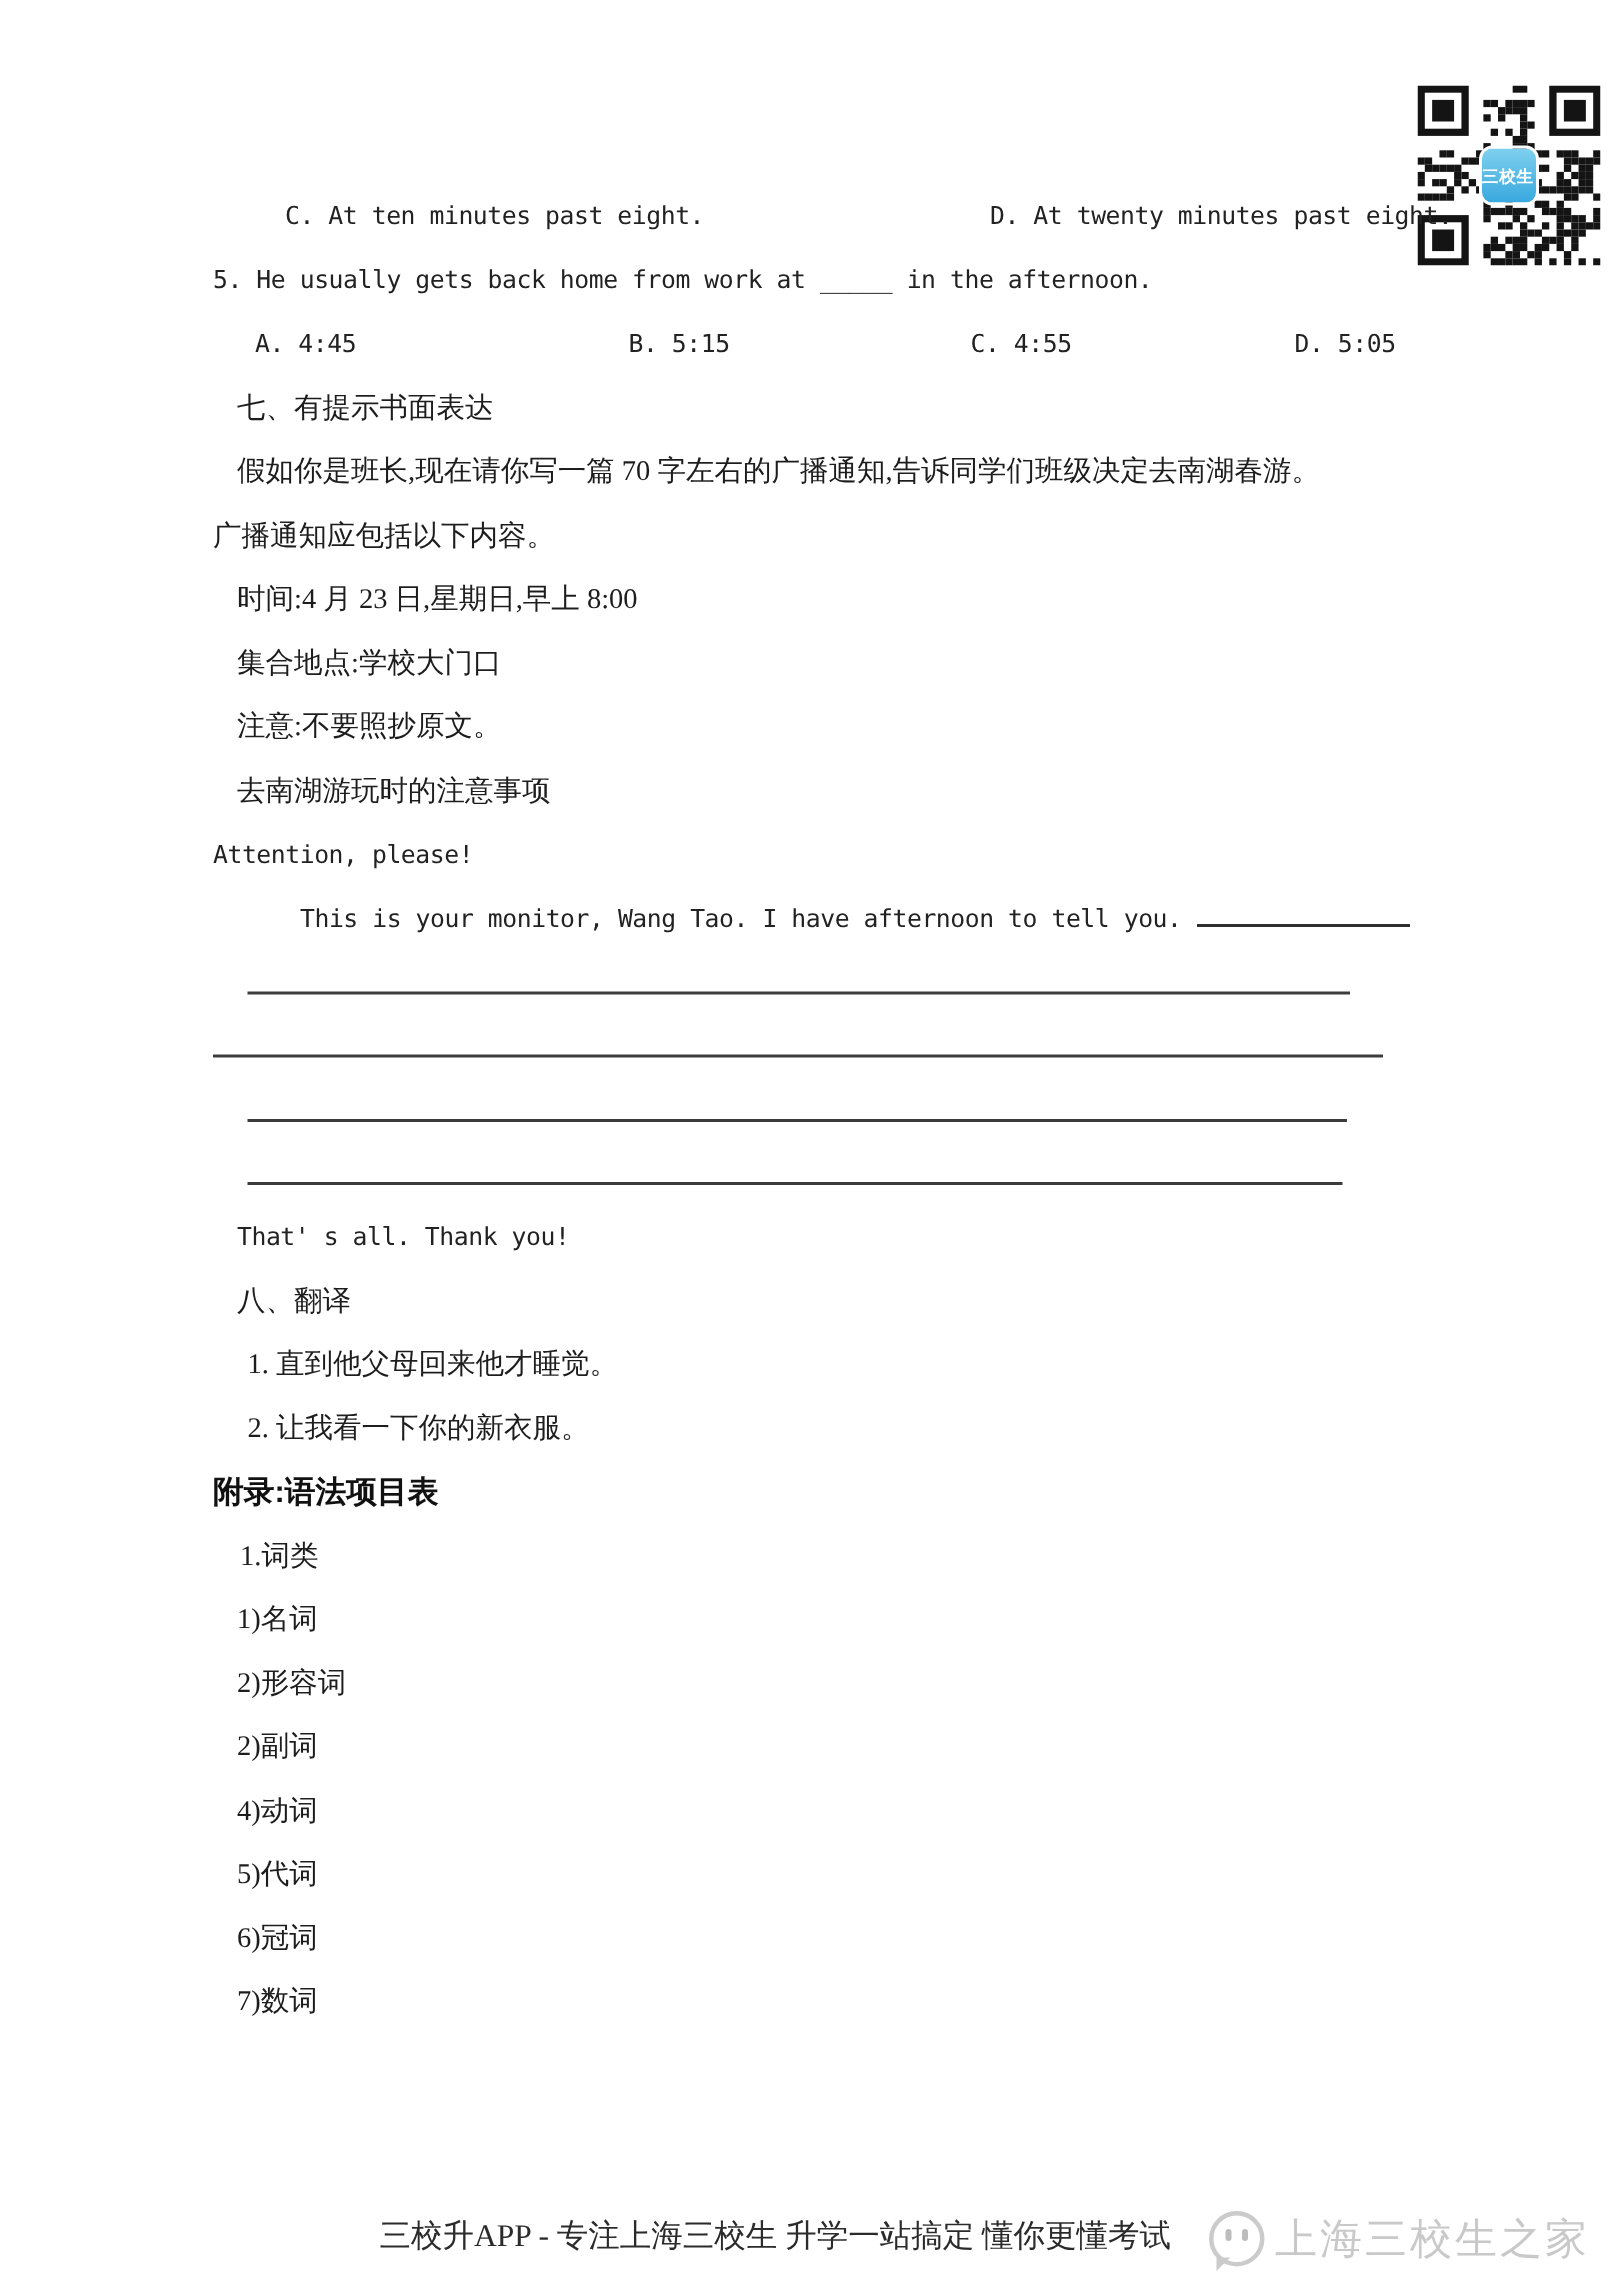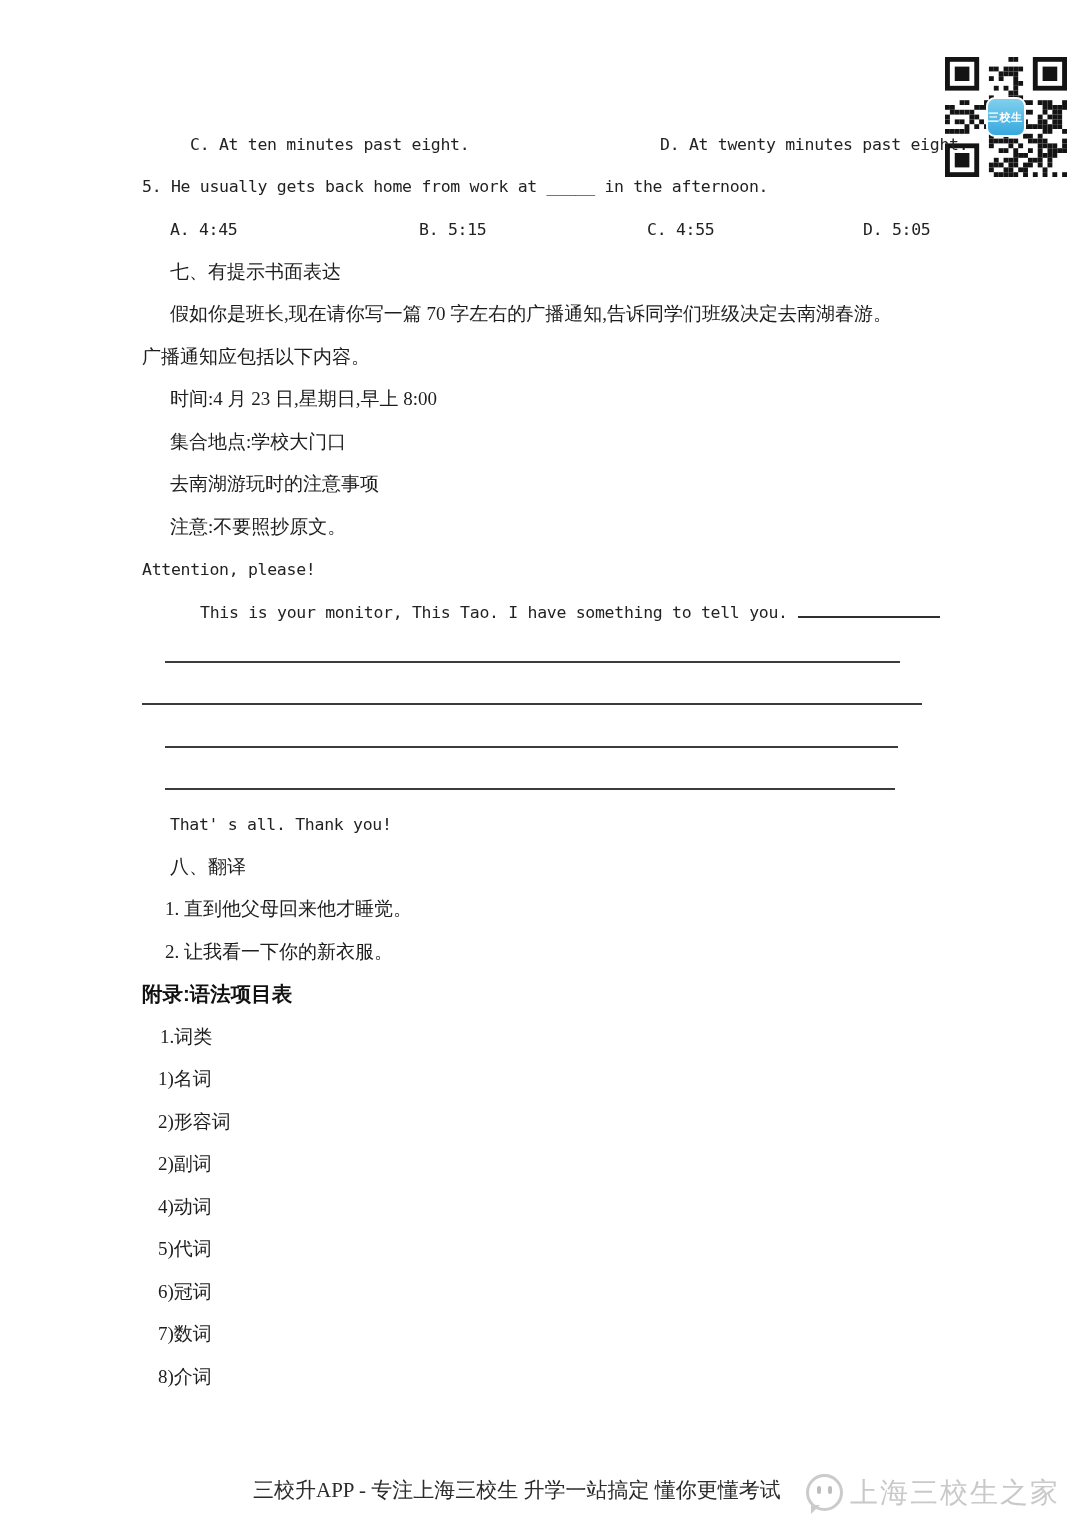--- a/index.html
+++ b/index.html
@@ -8,21 +8,21 @@
     color:#1d1d1d;font-family:"Liberation Serif",serif;overflow:hidden;
   }
   .content{position:absolute;left:142px;top:123px;width:900px;}
   .line{height:42.5px;position:relative;display:flex;align-items:center;
         font-size:19px;white-space:nowrap;}
   .en{font-family:"DejaVu Sans Mono","Liberation Mono",monospace;
       font-size:16.5px;letter-spacing:-0.3px;color:#222;}
   .zh{font-family:"Liberation Serif",serif;color:#1d1d1d;}
   .abs{position:absolute;top:50%;transform:translateY(-50%);white-space:nowrap;}
   .m0{margin-left:0;} .m16{margin-left:16px;} .m18{margin-left:18px;}
-  .m23{margin-left:23px;} .m38{margin-left:28px;text-align:center;} .m58{}
+  .m23{margin-left:23px;} .m38{margin-left:16px;text-align:center;} .m58{}
   .appendix-title{font-family:"Liberation Sans",sans-serif;font-weight:bold;
                   font-size:20.5px;color:#111;}
   .wline{position:absolute;height:2px;background:#3c3c3c;bottom:13px;}
   .blank-inline{display:inline-block;width:142px;height:14px;
                 border-bottom:2px solid #2f2f2f;margin-left:10px;
                 vertical-align:baseline;}
   
   .qr{position:absolute;left:945px;top:57px;width:122px;height:120px;background:#fff;}
   .qr svg{display:block;}
   .qr-logo{
@@ -251,29 +251,29 @@
   <div class="line zh m38">七、有提示书面表达</div>
 
   <div class="line zh m38">假如你是班长,现在请你写一篇 70 字左右的广播通知,告诉同学们班级决定去南湖春游。</div>
 
   <div class="line zh m0">广播通知应包括以下内容。</div>
 
   <div class="line zh m38">时间:4 月 23 日,星期日,早上 8:00</div>
 
   <div class="line zh m38">集合地点:学校大门口</div>
 
+  <div class="line zh m38">注意:不要照抄原文。</div>
+
   <div class="line zh m38">去南湖游玩时的注意事项</div>
-
-  <div class="line zh m38">注意:不要照抄原文。</div>
 
   <div class="line en m58">Attention, please!</div>
 
   <div class="line en">
     <span class="abs" style="left:58px">
-      <span>This is your monitor, This Tao. I have something to tell you.</span><span class="blank-inline"></span>
+      <span>This is your monitor, Wang Tao. I have afternoon to tell you.</span><span class="blank-inline"></span>
     </span>
   </div>
 
   <div class="line">
     <span class="wline" style="left:23px;width:735px"></span>
   </div>
   <div class="line">
     <span class="wline" style="left:0px;width:780px"></span>
   </div>
   <div class="line">
@@ -295,21 +295,20 @@
 
   <div class="line zh m18">1.词类</div>
 
   <div class="line zh m16">1)名词</div>
   <div class="line zh m16">2)形容词</div>
   <div class="line zh m16">2)副词</div>
   <div class="line zh m16">4)动词</div>
   <div class="line zh m16">5)代词</div>
   <div class="line zh m16">6)冠词</div>
   <div class="line zh m16">7)数词</div>
-  <div class="line zh m16">8)介词</div>
 
 </div>
 
 <div class="footer">
   <div class="footer-app">三校升APP - 专注上海三校生 升学一站搞定 懂你更懂考试</div>
   <div class="watermark">
     <span class="wm-icon">
       <span class="eye l"></span>
       <span class="eye r"></span>
       <span class="tail"></span>

